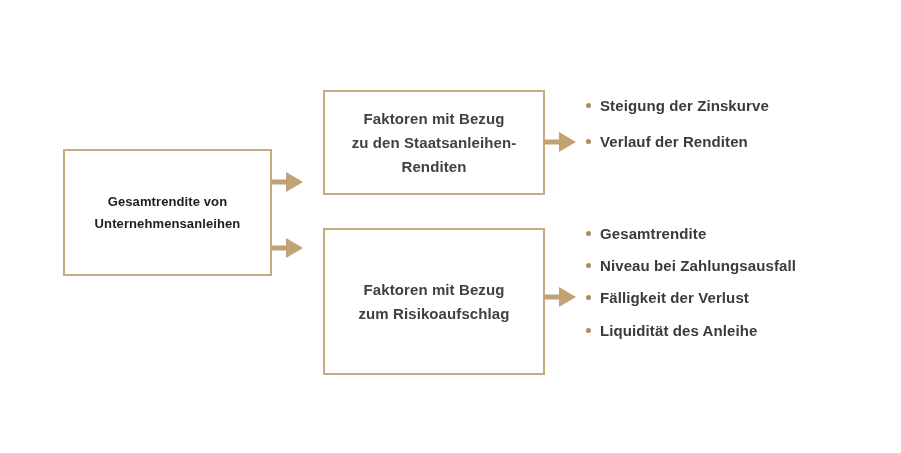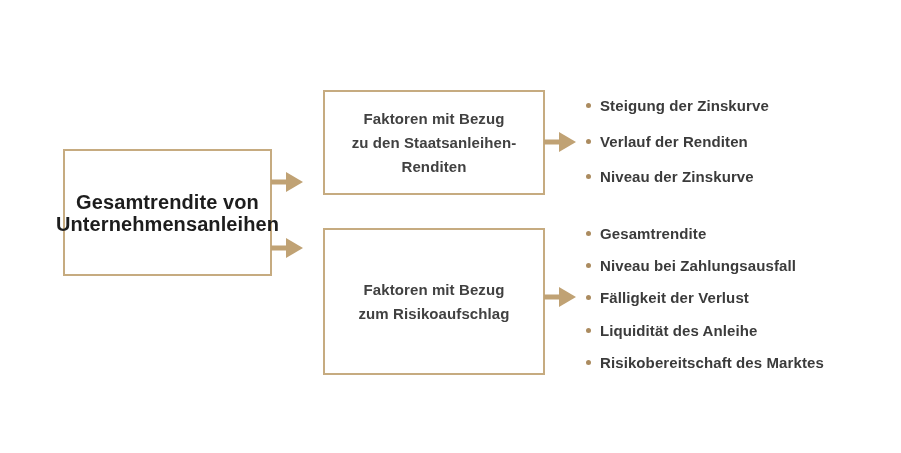--- a/index.html
+++ b/index.html
@@ -29,21 +29,21 @@
     display: flex;
     align-items: center;
     justify-content: center;
     text-align: center;
   }
   .box .box-label {
     white-space: pre-line;
     font-weight: bold;
   }
   .root-box { left: 63px; top: 149px; width: 209px; height: 127px; }
-  .root-box .box-label { font-size: 20px; line-height: 22px; color: var(--root-text); letter-spacing: 0.1px; }
+  .root-box .box-label { font-size: 13px; line-height: 22px; color: var(--root-text); letter-spacing: 0.1px; }
   .mid-box { left: 323px; width: 222px; }
   .mid-box .box-label { font-size: 15px; line-height: 24px; color: var(--box-text); letter-spacing: 0.1px; }
   .mid-box-top { top: 90px; height: 105px; }
   .mid-box-bottom { top: 228px; height: 147px; }
   .arrow {
     position: absolute;
     width: 32px;
     height: 20px;
     color: var(--accent);
   }
@@ -119,42 +119,34 @@
 
   <ul class="bullet-list bullet-list-top">
     <li>
       <span class="dot"></span>
       <span>Steigung der Zinskurve</span>
     </li>
     <li>
       <span class="dot"></span>
       <span>Verlauf der Renditen</span>
     </li>
-    <li>
-      <span class="dot"></span>
-      <span>Niveau der Zinskurve</span>
-    </li>
   </ul>
 
   <ul class="bullet-list bullet-list-bottom">
     <li>
       <span class="dot"></span>
       <span>Gesamtrendite</span>
     </li>
     <li>
       <span class="dot"></span>
       <span>Niveau bei Zahlungsausfall</span>
     </li>
     <li>
       <span class="dot"></span>
       <span>Fälligkeit der Verlust</span>
     </li>
     <li>
       <span class="dot"></span>
       <span>Liquidität des Anleihe</span>
     </li>
-    <li>
-      <span class="dot"></span>
-      <span>Risikobereitschaft des Marktes</span>
-    </li>
   </ul>
 
 </div>
 
 </body></html>

